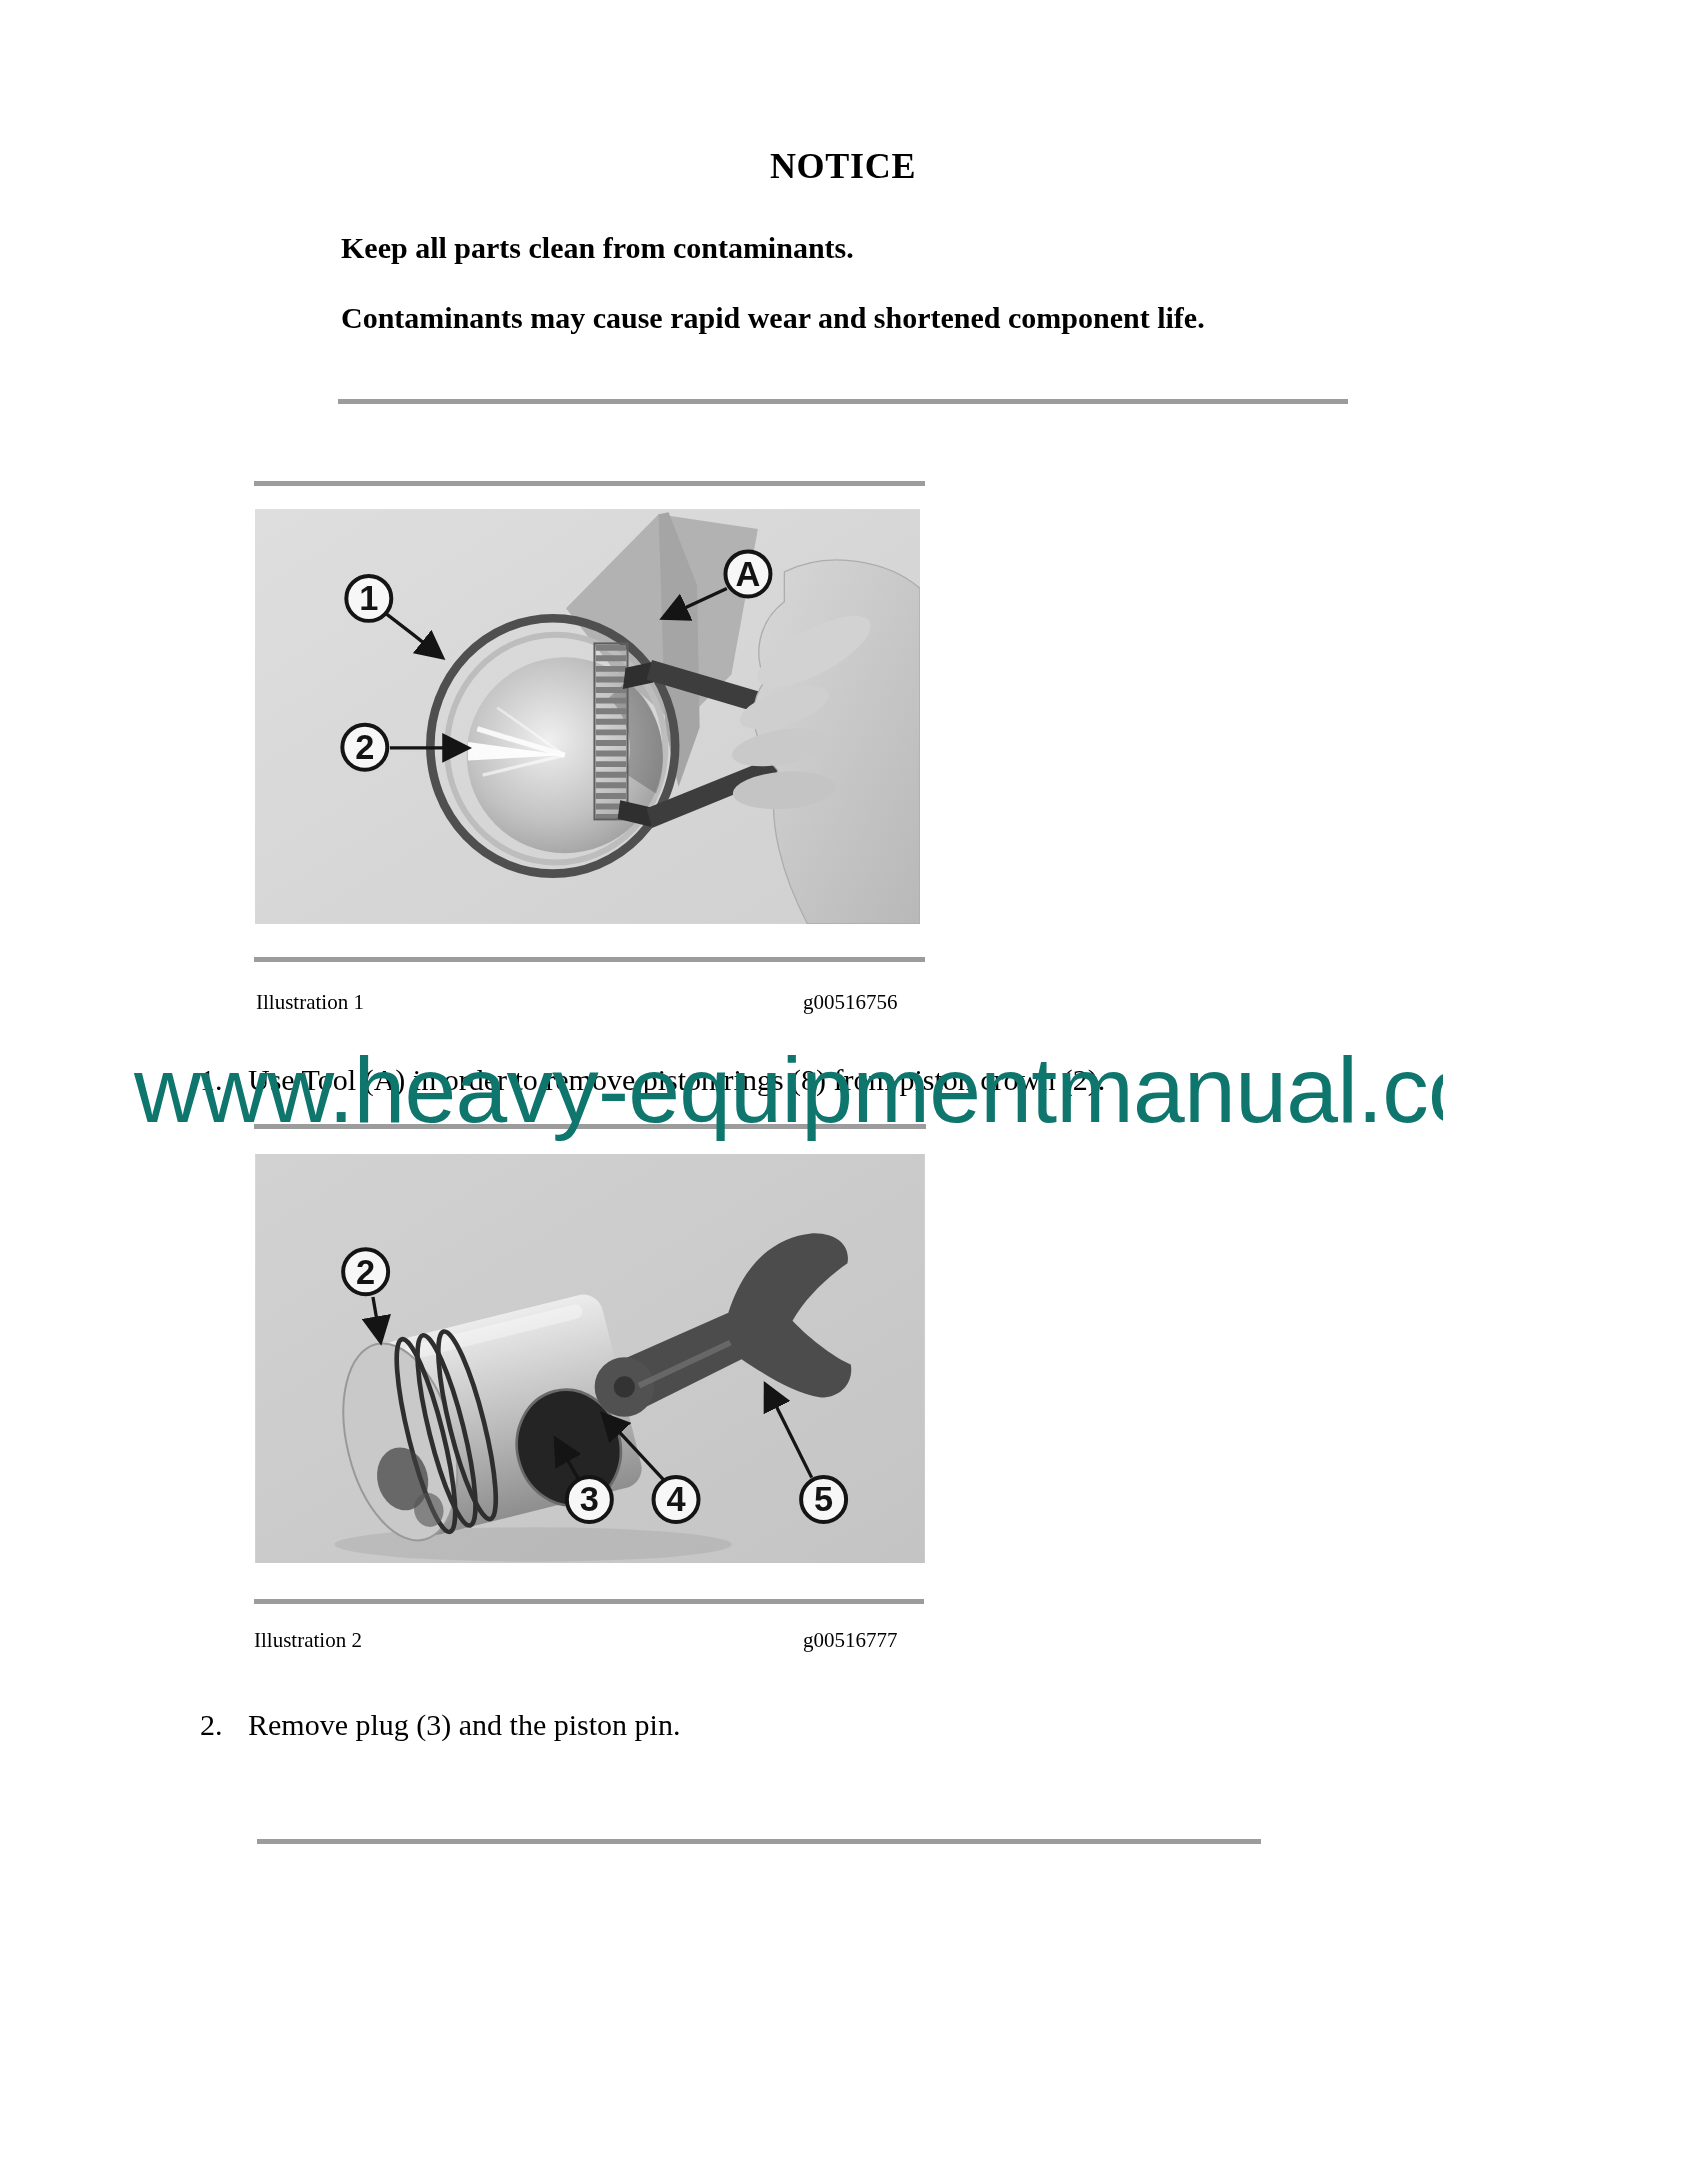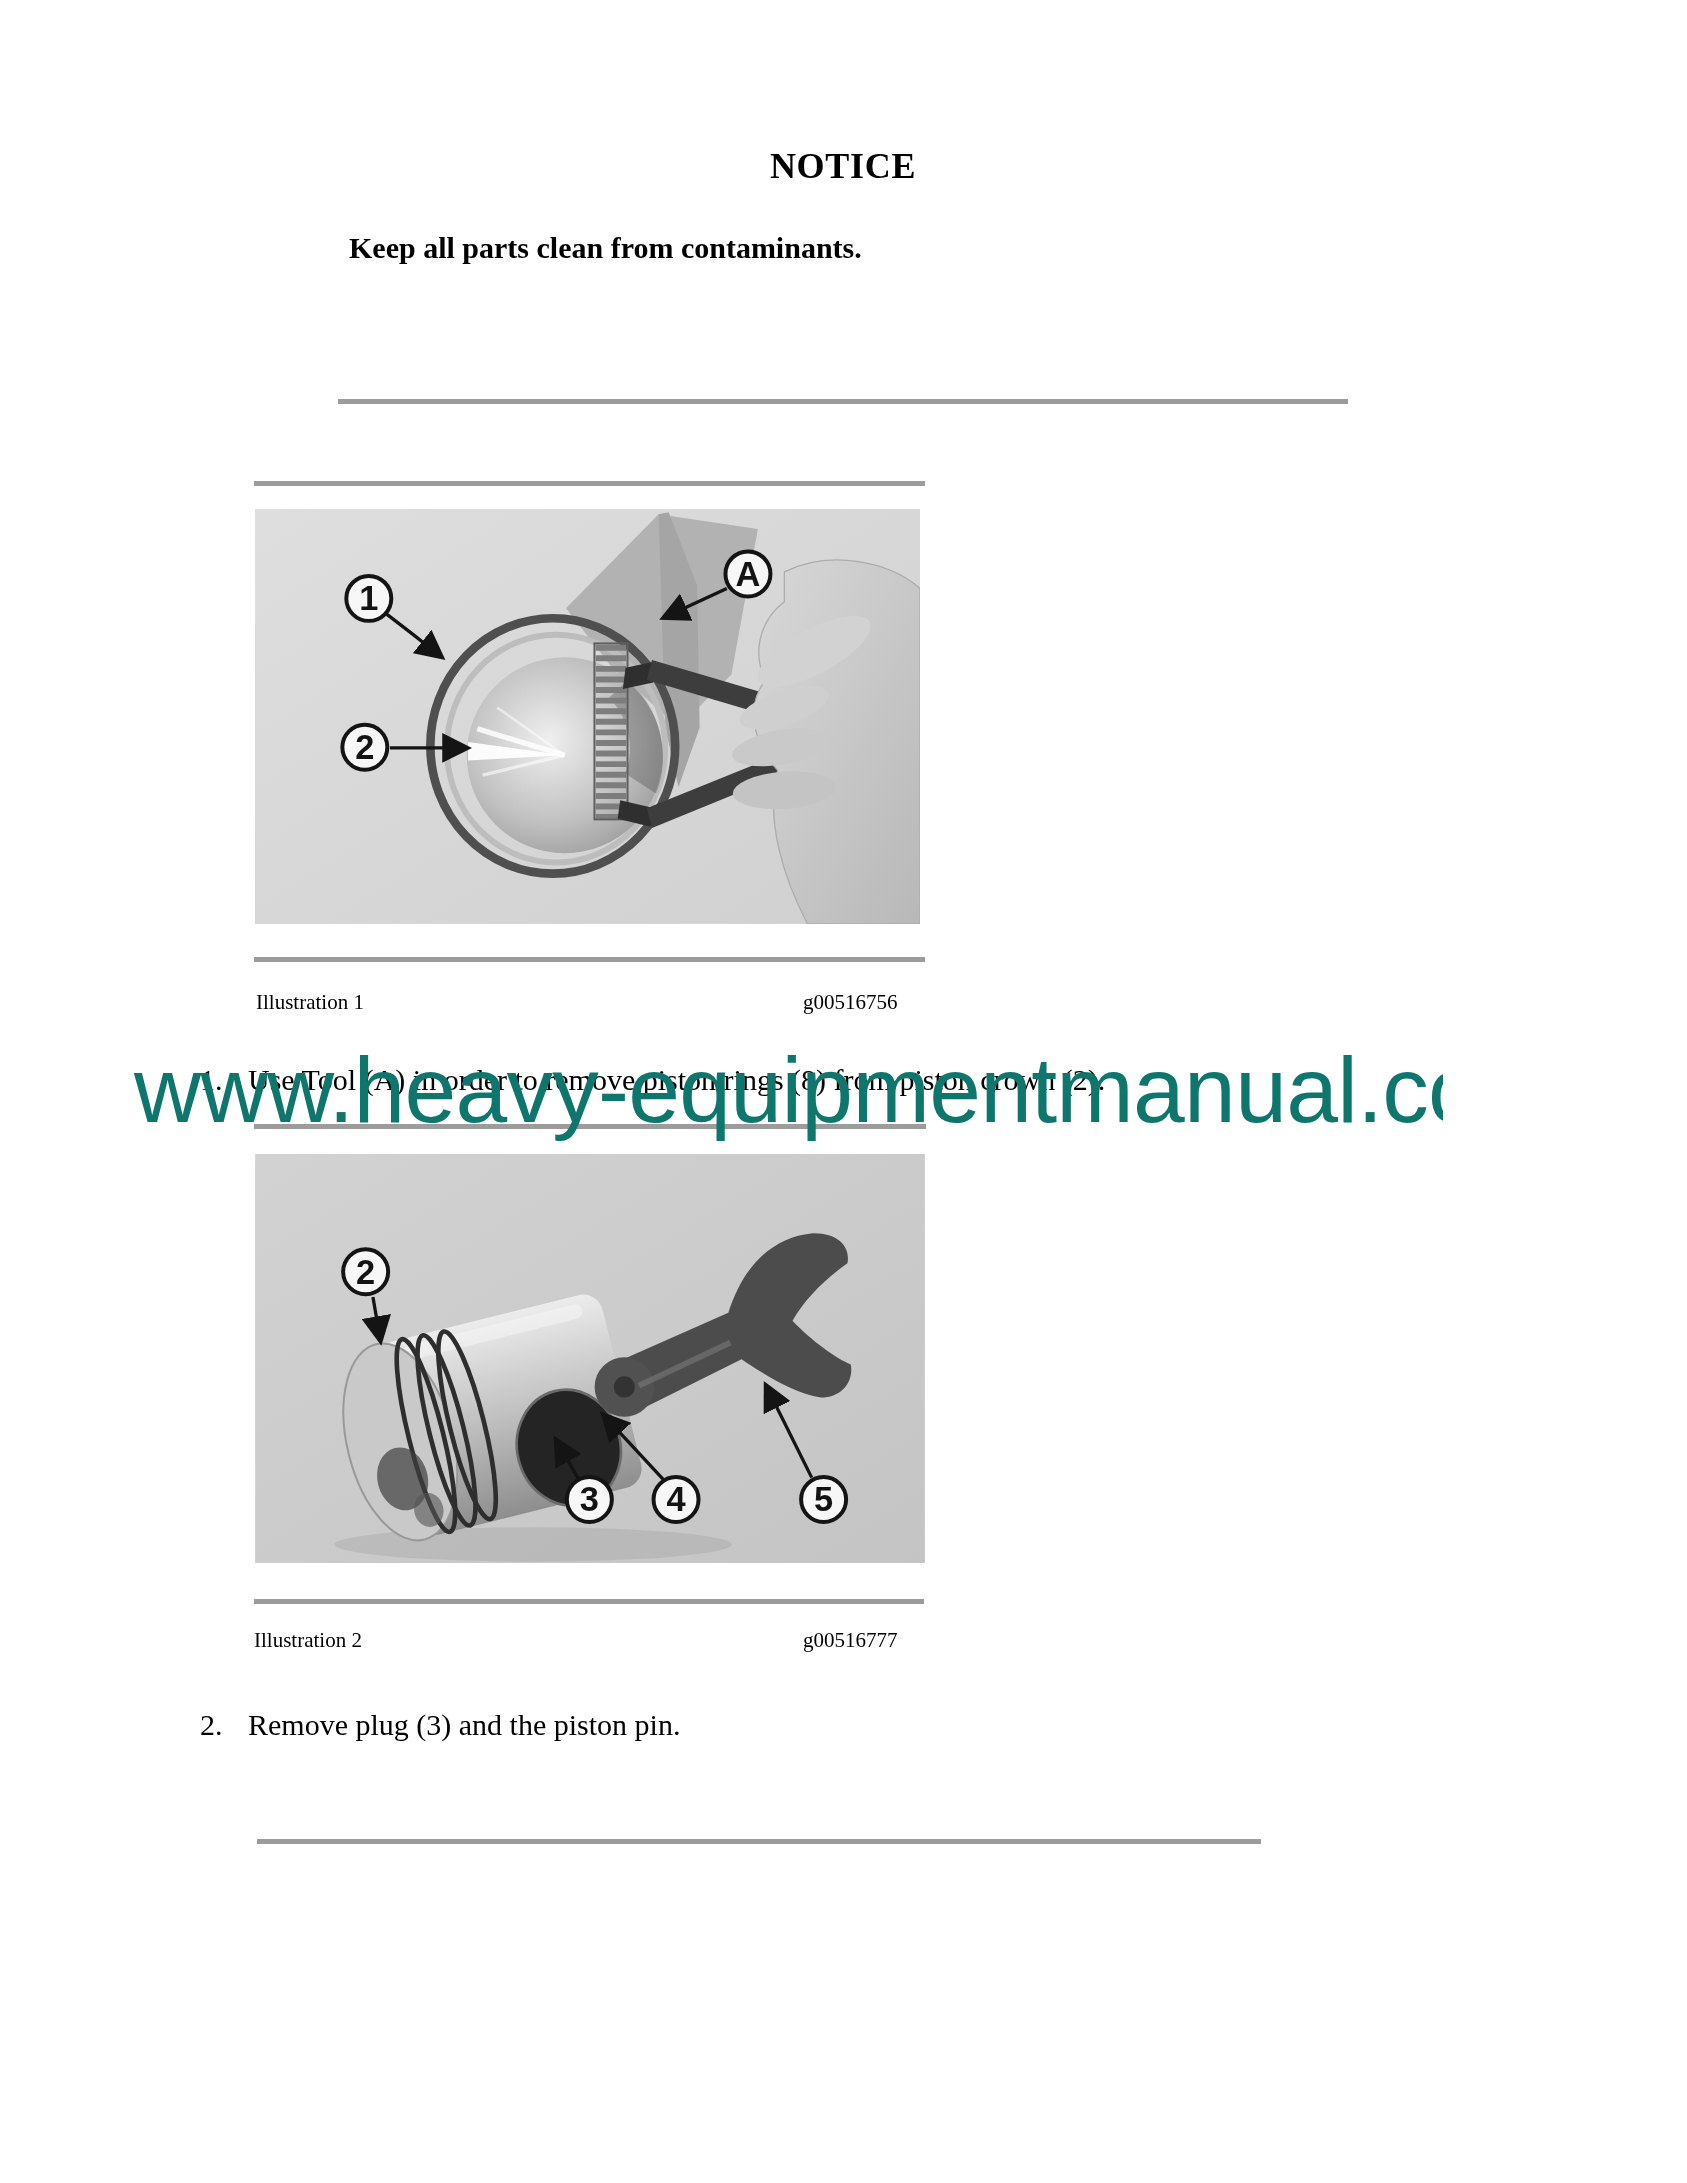--- a/index.html
+++ b/index.html
@@ -4,21 +4,21 @@
 <style>
   html,body{margin:0;padding:0;background:#ffffff;}
   .page{
     position:relative;width:1443px;height:2183px;background:#ffffff;
     font-family:"Liberation Serif","DejaVu Serif",serif;color:#000;overflow:hidden;
   }
   .notice-title{
     position:absolute;top:148px;left:338px;width:1010px;text-align:center;
     font-size:36px;font-weight:700;line-height:1;letter-spacing:0.7px;
   }
-  .bold-line{position:absolute;left:341px;font-size:30px;font-weight:700;line-height:1;white-space:nowrap;margin-left:8px;}
+  .bold-line{position:absolute;left:341px;font-size:30px;font-weight:700;line-height:1;white-space:nowrap;}
   #bold-line-1{top:233px;}
   #bold-line-2{top:303px;}
   .rule{position:absolute;height:5.3px;background:#9c9c9c;}
   #rule-notice{top:399px;left:338px;width:1010px;}
   #rule-f1-top{top:481px;left:254px;width:671px;height:4.6px;}
   #rule-f1-bot{top:957px;left:254px;width:671px;height:4.6px;}
   #rule-f2-top{top:1124px;left:254px;width:672px;height:4.6px;}
   #rule-f2-bot{top:1599px;left:254px;width:670px;height:4.6px;}
   #rule-bottom{top:1839px;left:257px;width:1004px;}
   .photo{position:absolute;left:255px;display:block;}
@@ -48,20 +48,21 @@
   }
   .co-arrow{stroke:#141414;stroke-width:5;fill:none;}
 </style>
 </head>
 <body>
 
 <div class="page">
 
   <div class="notice-title">NOTICE</div>
   <div class="bold-line" id="bold-line-1">Keep all parts clean from contaminants.</div>
+  <div class="bold-line" id="bold-line-2">Contaminants may cause rapid wear and shortened component life.</div>
 
   <div class="rule" id="rule-notice" style="background: rgb(156, 156, 156);"></div>
   <div class="rule" id="rule-f1-top" style="background: rgb(156, 156, 156);"></div>
 
   <svg class="photo" id="photo1" viewBox="0 0 1005 627">
     <defs>
       <linearGradient id="bg1" x1="0" y1="0" x2="1" y2="1">
         <stop offset="0" stop-color="#dedede"></stop>
           <stop offset="1" stop-color="#d0d0d0"></stop>
       </linearGradient>

